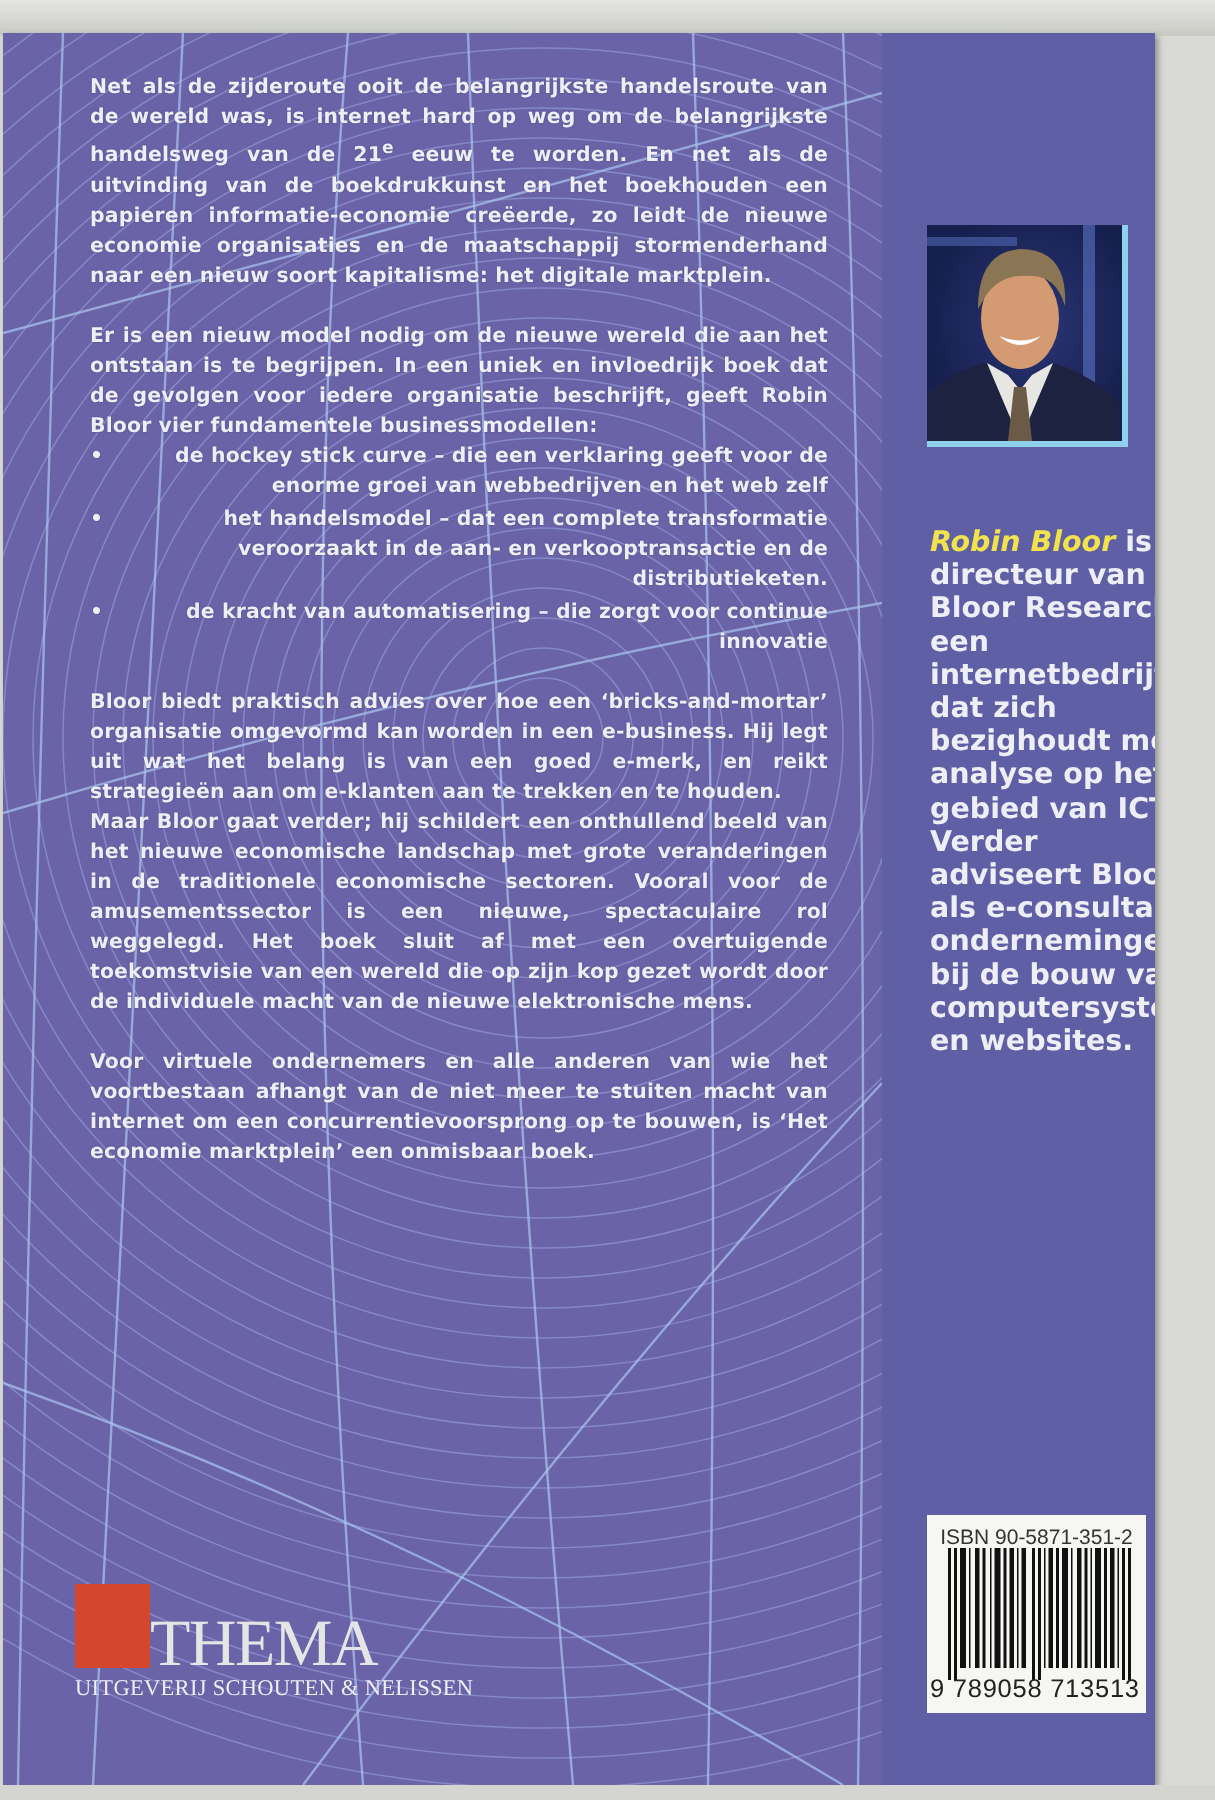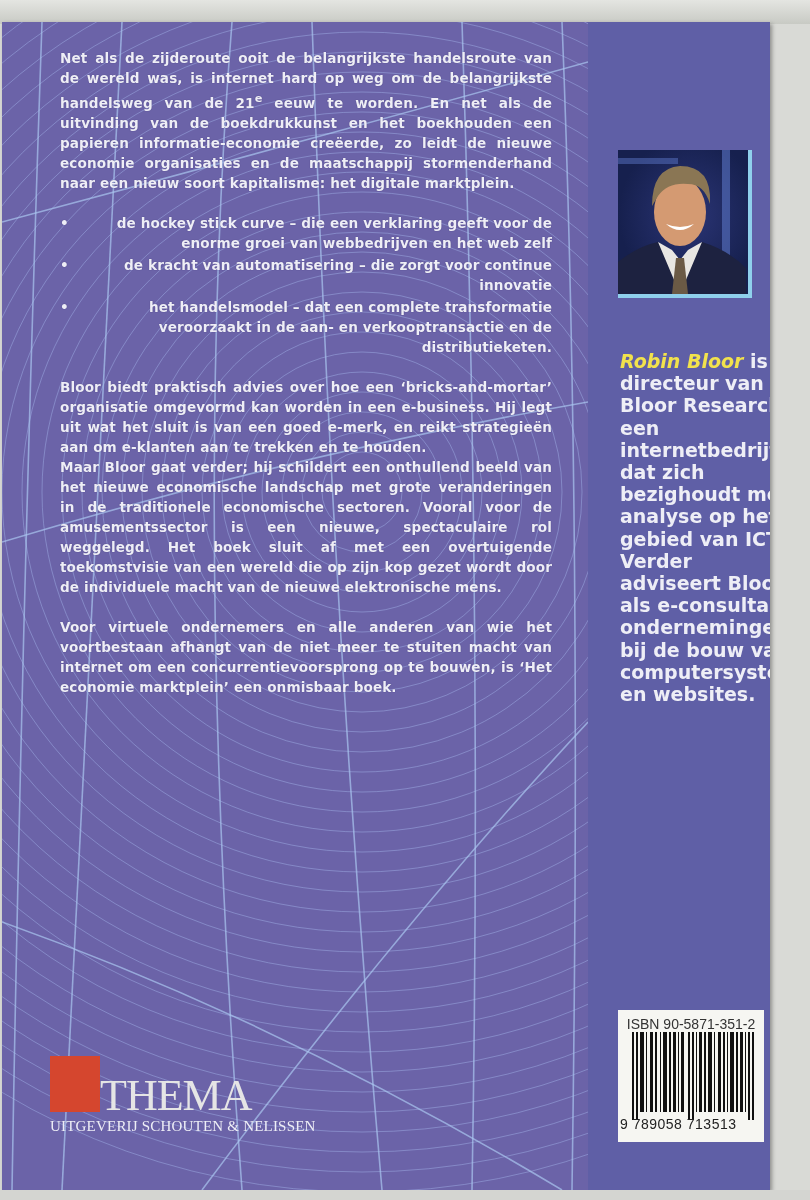--- a/index.html
+++ b/index.html
@@ -53,21 +53,21 @@
   }
   .bio .name { color:#f2e24c; font-style:italic; }
   .barcode-box {
     position:absolute; left:30px; top:988px; width:146px; height:132px;
     background:#f6f6f2;
   }
   .isbn-label { position:absolute; left:0; top:6px; width:146px; text-align:center;
     font-family:"Liberation Sans", sans-serif; font-size:14px; color:#333; }
   .bars { position:absolute; left:14px; top:22px; width:122px; height:88px; }
   .isbn-digits { position:absolute; left:2px; top:106px; width:144px;
-    font-family:"Liberation Sans", sans-serif; font-size:14px; color:#222; letter-spacing:0.5px; }
+    font-family:"Liberation Sans", sans-serif; font-size:17px; color:#222; letter-spacing:0.5px; }
   .logo-square { position:absolute; left:48px; top:1034px; width:50px; height:56px; background:#d5462e; }
   .logo-word { position:absolute; left:98px; top:1052px;
     font-family:Liberation Serif, serif; font-size:44px; color:#e5e5e5; letter-spacing:-1px; line-height:44px; }
   .logo-sub { position:absolute; left:48px; top:1096px;
     font-family:"Liberation Serif", serif; font-size:15px; color:#eeeef6; letter-spacing:0.2px; }
   .bottom-shade { position:absolute; left:0; top:1190px; width:810px; height:10px; background:#d4d5d1; }
 </style>
 </head>
 <body>
 
@@ -122,26 +122,27 @@
         <path d="M560 0 Q580 500 570 1168"></path>
         <path d="M0 200 Q300 120 586 40"></path>
         <path d="M0 520 Q300 430 586 380"></path>
         <path d="M0 900 Q280 1000 560 1168"></path>
         <path d="M200 1168 Q400 900 586 700"></path>
       </g>
     </svg>
 
     <div class="body-text">
       <p><span>Net als de zijderoute ooit de belangrijkste handelsroute van de wereld was, is internet hard op weg om de belangrijkste handelsweg van de 21</span><sup>e</sup><span> eeuw te worden. En net als de uitvinding van de boekdrukkunst en het boekhouden een papieren informatie-economie creëerde, zo leidt de nieuwe economie organisaties en de maatschappij stormenderhand naar een nieuw soort kapitalisme: het digitale marktplein.</span></p>
+      <p class="tight">Er is een nieuw model nodig om de nieuwe wereld die aan het ontstaan is te begrijpen. In een uniek en invloedrijk boek dat de gevolgen voor iedere organisatie beschrijft, geeft Robin Bloor vier fundamentele businessmodellen:</p>
       <ul>
         <li>de hockey stick curve – die een verklaring geeft voor de enorme groei van webbedrijven en het web zelf</li>
+        <li>het handelsmodel – dat een complete transformatie veroorzaakt in de aan- en verkooptransactie en de distributieketen.</li>
         <li>de kracht van automatisering – die zorgt voor continue innovatie</li>
-        <li>het handelsmodel – dat een complete transformatie veroorzaakt in de aan- en verkooptransactie en de distributieketen.</li>
       </ul>
-      <p class="tight">Bloor biedt praktisch advies over hoe een ‘bricks-and-mortar’ organisatie omgevormd kan worden in een e-business. Hij legt uit wat het sluit is van een goed e-merk, en reikt strategieën aan om e-klanten aan te trekken en te houden.</p>
+      <p class="tight">Bloor biedt praktisch advies over hoe een ‘bricks-and-mortar’ organisatie omgevormd kan worden in een e-business. Hij legt uit wat het belang is van een goed e-merk, en reikt strategieën aan om e-klanten aan te trekken en te houden.</p>
       <p>Maar Bloor gaat verder; hij schildert een onthullend beeld van het nieuwe economische landschap met grote veranderingen in de traditionele economische sectoren. Vooral voor de amusementssector is een nieuwe, spectaculaire rol weggelegd. Het boek sluit af met een overtuigende toekomstvisie van een wereld die op zijn kop gezet wordt door de individuele macht van de nieuwe elektronische mens.</p>
       <p>Voor virtuele ondernemers en alle anderen van wie het voortbestaan afhangt van de niet meer te stuiten macht van internet om een concurrentievoorsprong op te bouwen, is ‘Het economie marktplein’ een onmisbaar boek.</p>
     </div>
 
     <div class="logo-square"></div>
     <div class="logo-word">THEMA</div>
     <div class="logo-sub">UITGEVERIJ SCHOUTEN &amp; NELISSEN</div>
   </div>
 
   <div class="right-panel">

